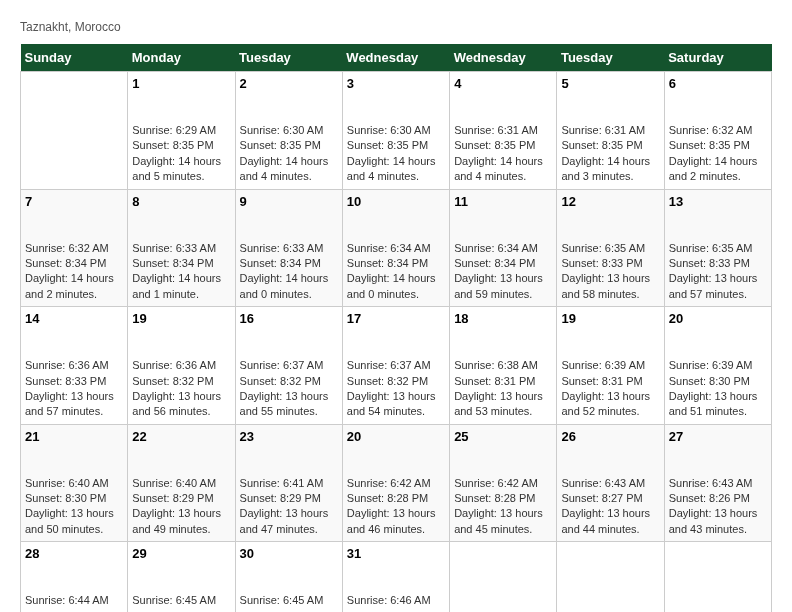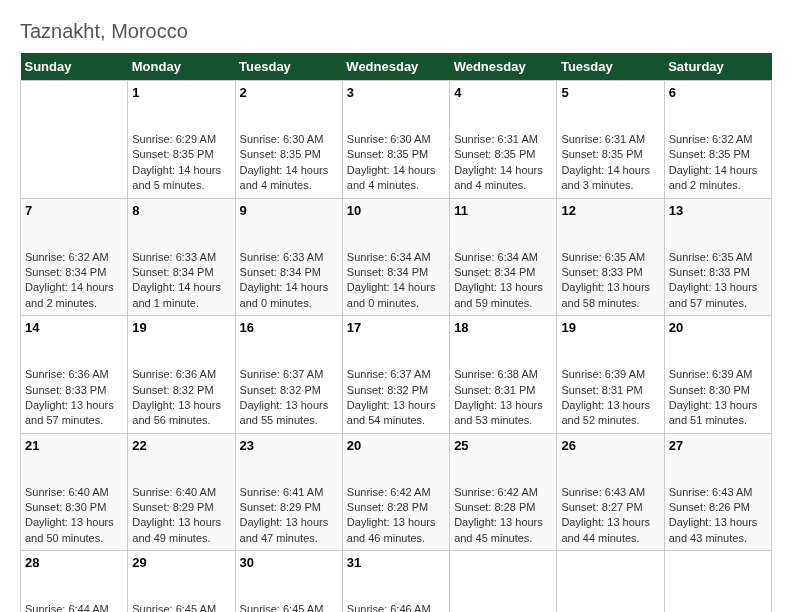--- a/index.html
+++ b/index.html
@@ -37,21 +37,21 @@
     }
     .title-block {
       text-align: right;
     }
     .month-title {
       font-size: 36px;
       font-weight: bold;
       color: #333;
     }
     .location-title {
-      font-size: 20px;
+      font-size: 12px;
       color: #555;
     }
     table {
       width: 100%;
       border-collapse: collapse;
       font-size: 11px;
     }
     thead tr th {
       background-color: #14532d;
       color: #fff;

